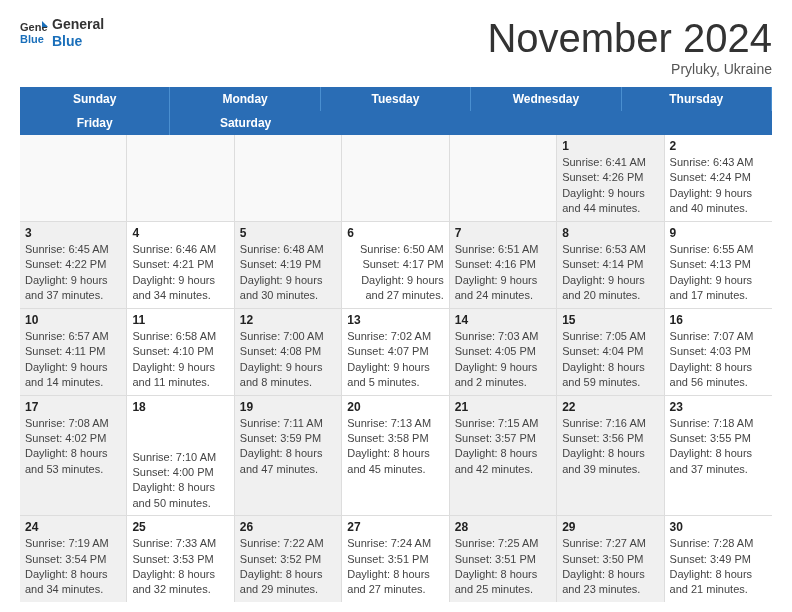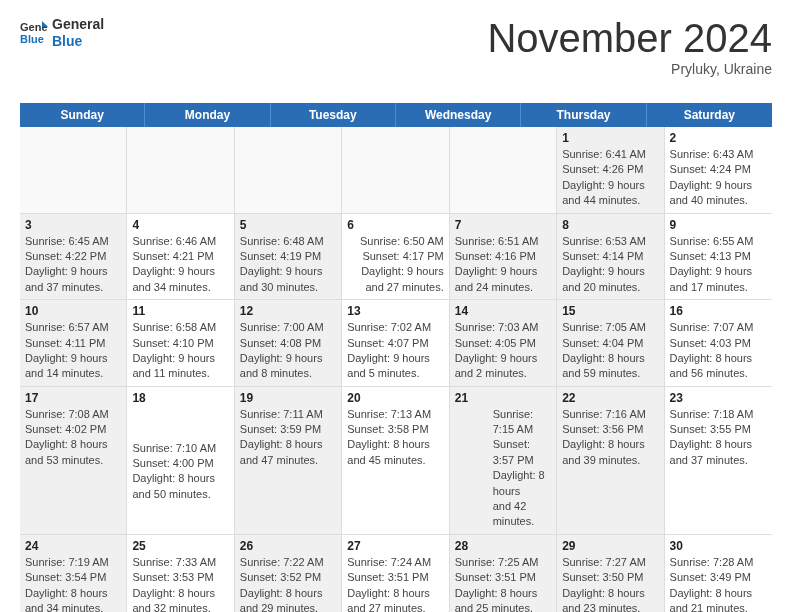--- a/index.html
+++ b/index.html
@@ -44,23 +44,22 @@
       font-size: 14px;
       color: #555;
     }
     .calendar {
       flex: 1;
       display: flex;
       flex-direction: column;
     }
     .cal-header {
       display: grid;
-      grid-template-columns: repeat(6, 1fr);
+      grid-template-columns: repeat(5, 1fr);
       background: #2a6db5;
-      margin-top: 16px;
     }
     .cal-header-cell {
       color: #fff;
       font-size: 12px;
       font-weight: bold;
       text-align: center;
       padding: 5px 2px;
       border-right: 1px solid #4a8fd0;
     }
     .cal-header-cell:last-child { border-right: none; }
@@ -121,20 +120,21 @@
     </div>
   </div>
 
   <div class="calendar">
     <div class="cal-header" id="cal-header">
         <div class="cal-header-cell">Sunday</div>
         <div class="cal-header-cell">Monday</div>
         <div class="cal-header-cell">Tuesday</div>
         <div class="cal-header-cell">Wednesday</div>
         <div class="cal-header-cell">Thursday</div>
+        <div class="cal-header-cell">Friday</div>
         <div class="cal-header-cell">Saturday</div>
       </div>
     <div class="cal-body" id="cal-body">
         <div class="cal-row">
           <div class="cal-cell empty"></div>
           <div class="cal-cell empty"></div>
           <div class="cal-cell empty"></div>
           <div class="cal-cell empty"></div>
           <div class="cal-cell empty"></div>
           <div class="cal-cell shaded">
@@ -278,21 +278,21 @@
           </div>
           <div class="cal-cell">
             <div class="day-number">20</div>
             <div class="day-info" style="white-space: pre-line;">Sunrise: 7:13 AM
 Sunset: 3:58 PM
 Daylight: 8 hours
 and 45 minutes.</div>
           </div>
           <div class="cal-cell shaded">
             <div class="day-number">21</div>
-            <div class="day-info" style="white-space: pre-line; margin-left: 38px;">Sunrise: 7:15 AM
+            <div class="day-info" style="white-space: pre-line;">Sunrise: 7:15 AM
 Sunset: 3:57 PM
 Daylight: 8 hours
 and 42 minutes.</div>
           </div>
           <div class="cal-cell shaded">
             <div class="day-number">22</div>
             <div class="day-info" style="white-space: pre-line;">Sunrise: 7:16 AM
 Sunset: 3:56 PM
 Daylight: 8 hours
 and 39 minutes.</div>

